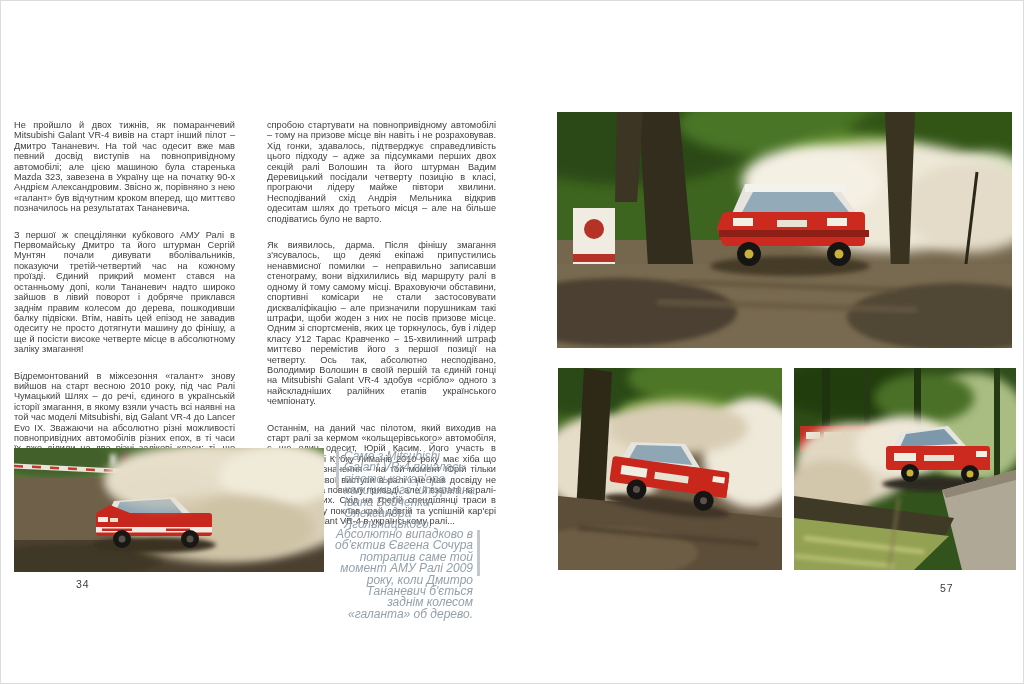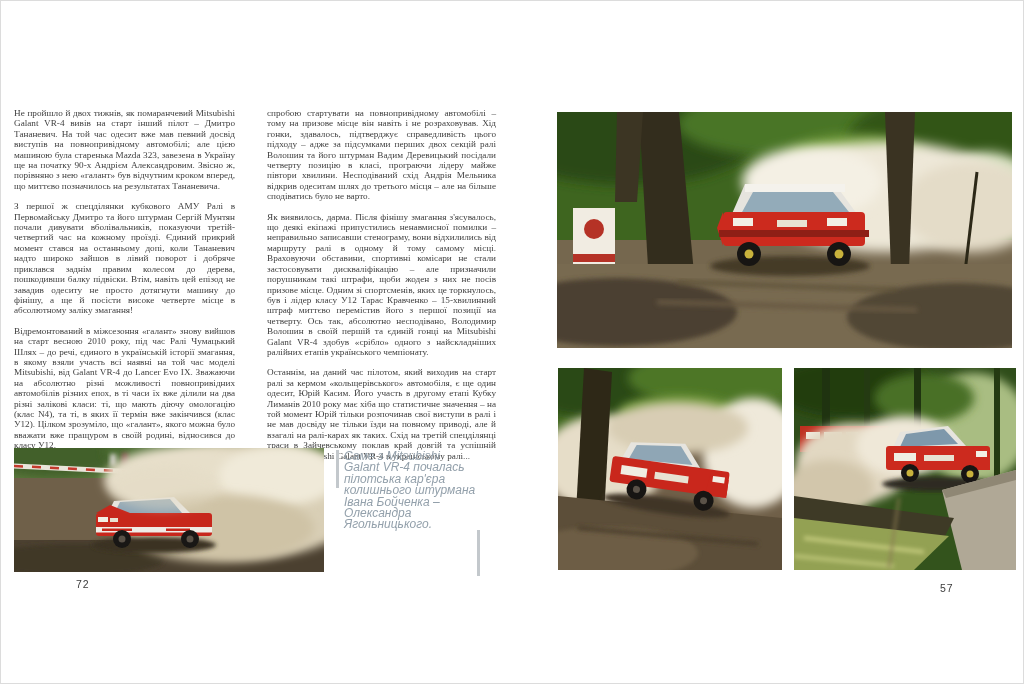--- a/index.html
+++ b/index.html
@@ -7,21 +7,21 @@
     position:relative;width:1024px;height:684px;margin:0 auto;
     background:#ffffff;overflow:hidden;
     box-shadow:inset 0 0 0 1px #dcdcdc;
     font-family:"Liberation Sans", sans-serif;
   }
   .abs{position:absolute;}
   .col{
     color:#3e3e3e;font-size:9.2px;line-height:10.4px;
     text-align:justify;letter-spacing:0px;
   }
-  .col p{margin:4px 0 10px 0;font-family:Liberation Serif, serif;}
+  .col p{margin:16px 0 10px 0;}
   .caption{
     font-style:italic;color:#93a0ab;font-size:12px;line-height:11.4px;
   }
   .cap-bar{background:#c3c8cc;width:3px;}
   .pagenum{color:#3c3c3c;font-size:10.5px;letter-spacing:1px;}
   .photo{display:block;}
   .photo svg{display:block;width:100%;height:100%;}
 </style>
 </head>
 <body>
@@ -87,23 +87,24 @@
           <circle cx="94" cy="46" r="9" fill="#191715"></circle>
           <circle cx="94" cy="46" r="3.5" fill="#5a5248"></circle>
         </g>
         <ellipse cx="150" cy="40" rx="55" ry="22" fill="#e3dac4" opacity="0.45" filter="url(#fa1)"></ellipse>
       </svg>
     </div>
 
     <div class="abs cap-bar" style="left:336px;top:450px;height:38px;"></div>
     <div class="abs caption" style="left:344px;top:451px;width:132px;text-align:left;">Саме з Mitsubishi Galant VR-4 почалась пілотська кар'єра колишнього штурмана Івана Бойченка – Олександра Ягольницького.</div>
 
+    <div class="abs caption" style="left:327px;top:529px;width:146px;text-align:right;">Абсолютно випадково в об'єктив Євгена Сочура потрапив саме той момент АМУ Ралі 2009 року, коли Дмитро Тананевич б'ється заднім колесом «галанта» об дерево.</div>
     <div class="abs cap-bar" style="left:477px;top:530px;height:46px;"></div>
 
-    <div class="abs pagenum" style="left:76px;top:578px;">72</div>
+    <div class="abs pagenum" style="left:76px;top:578px;">34</div>
   </div>
 
   <div class="abs" style="left:512px;top:0;width:512px;height:684px;">
 
     <div class="abs photo" style="left:45px;top:112px;width:455px;height:236px;">
       <svg viewBox="0 0 455 236" preserveAspectRatio="none" aria-hidden="true">
         <defs>
           <filter id="fb1" x="-50%" y="-50%" width="200%" height="200%">
               <feGaussianBlur stdDeviation="6"></feGaussianBlur>
             </filter>

